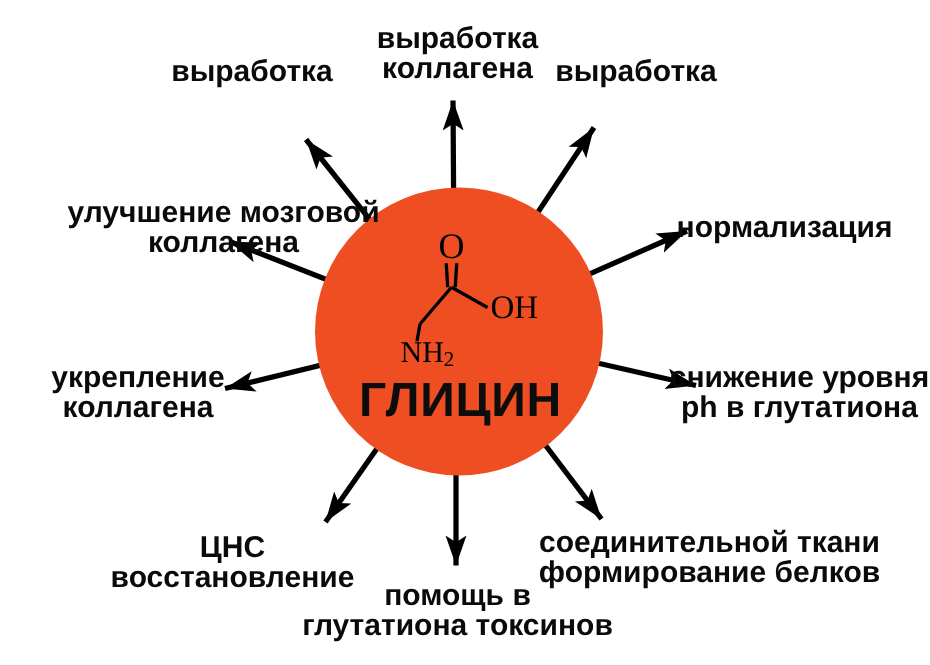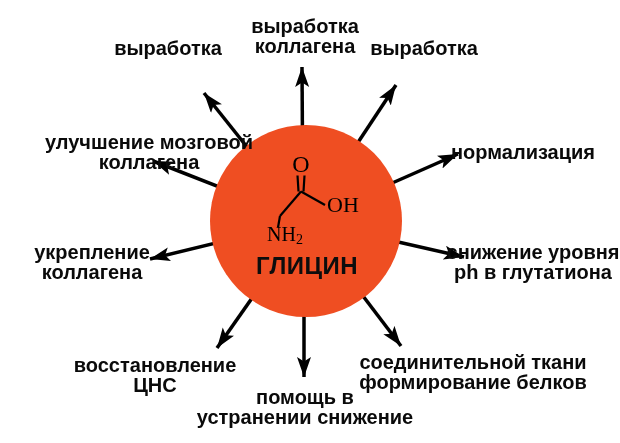--- a/index.html
+++ b/index.html
@@ -46,21 +46,21 @@
   }
   .benefit span {
     display: block;
   }
   #glycine-title {
     position: absolute;
     left: 307px;
     top: 251px;
     transform: translateX(-50%);
     color: #0d0d0d;
-    font-size: 24px;
+    font-size: 32px;
     font-weight: 700;
     line-height: 30px;
     letter-spacing: 0.5px;
     white-space: nowrap;
   }
 </style>
 </head>
 <body>
 
 <div id="stage">
@@ -121,25 +121,25 @@
   </div>
   <div class="benefit" style="left:92px; top:242px;">
     <span>укрепление</span>
     <span>коллагена</span>
   </div>
   <div class="benefit" style="left:533px; top:242px;">
     <span>снижение уровня</span>
     <span>ph в глутатиона</span>
   </div>
   <div class="benefit" style="left:155px; top:355px;">
+    <span>ЦНС</span>
     <span>восстановление</span>
-    <span>ЦНС</span>
   </div>
   <div class="benefit" style="left:305px; top:387px;">
     <span>помощь в</span>
-    <span>устранении снижение</span>
+    <span>глутатиона токсинов</span>
   </div>
   <div class="benefit" style="left:473px; top:352px;">
     <span>соединительной ткани</span>
     <span>формирование белков</span>
   </div>
 
 </div>
 
 </body></html>

